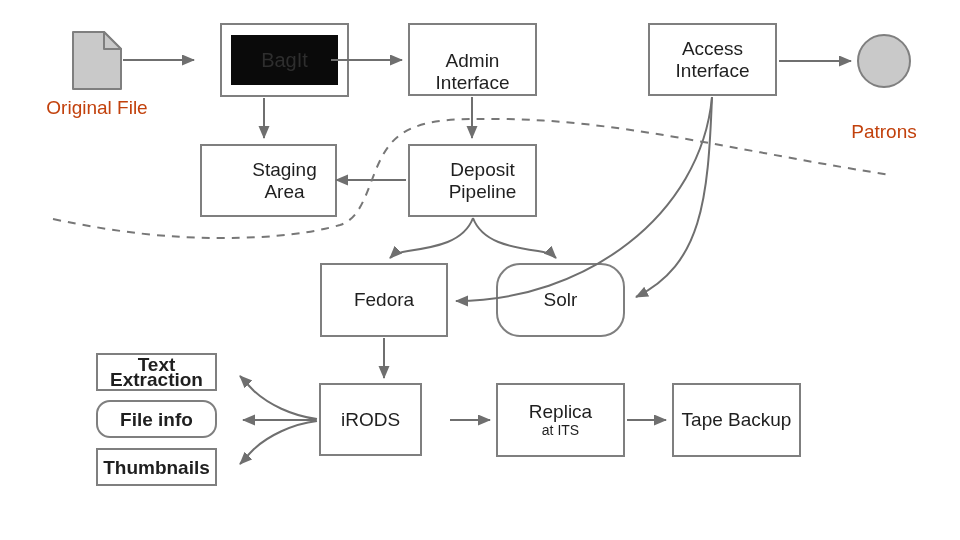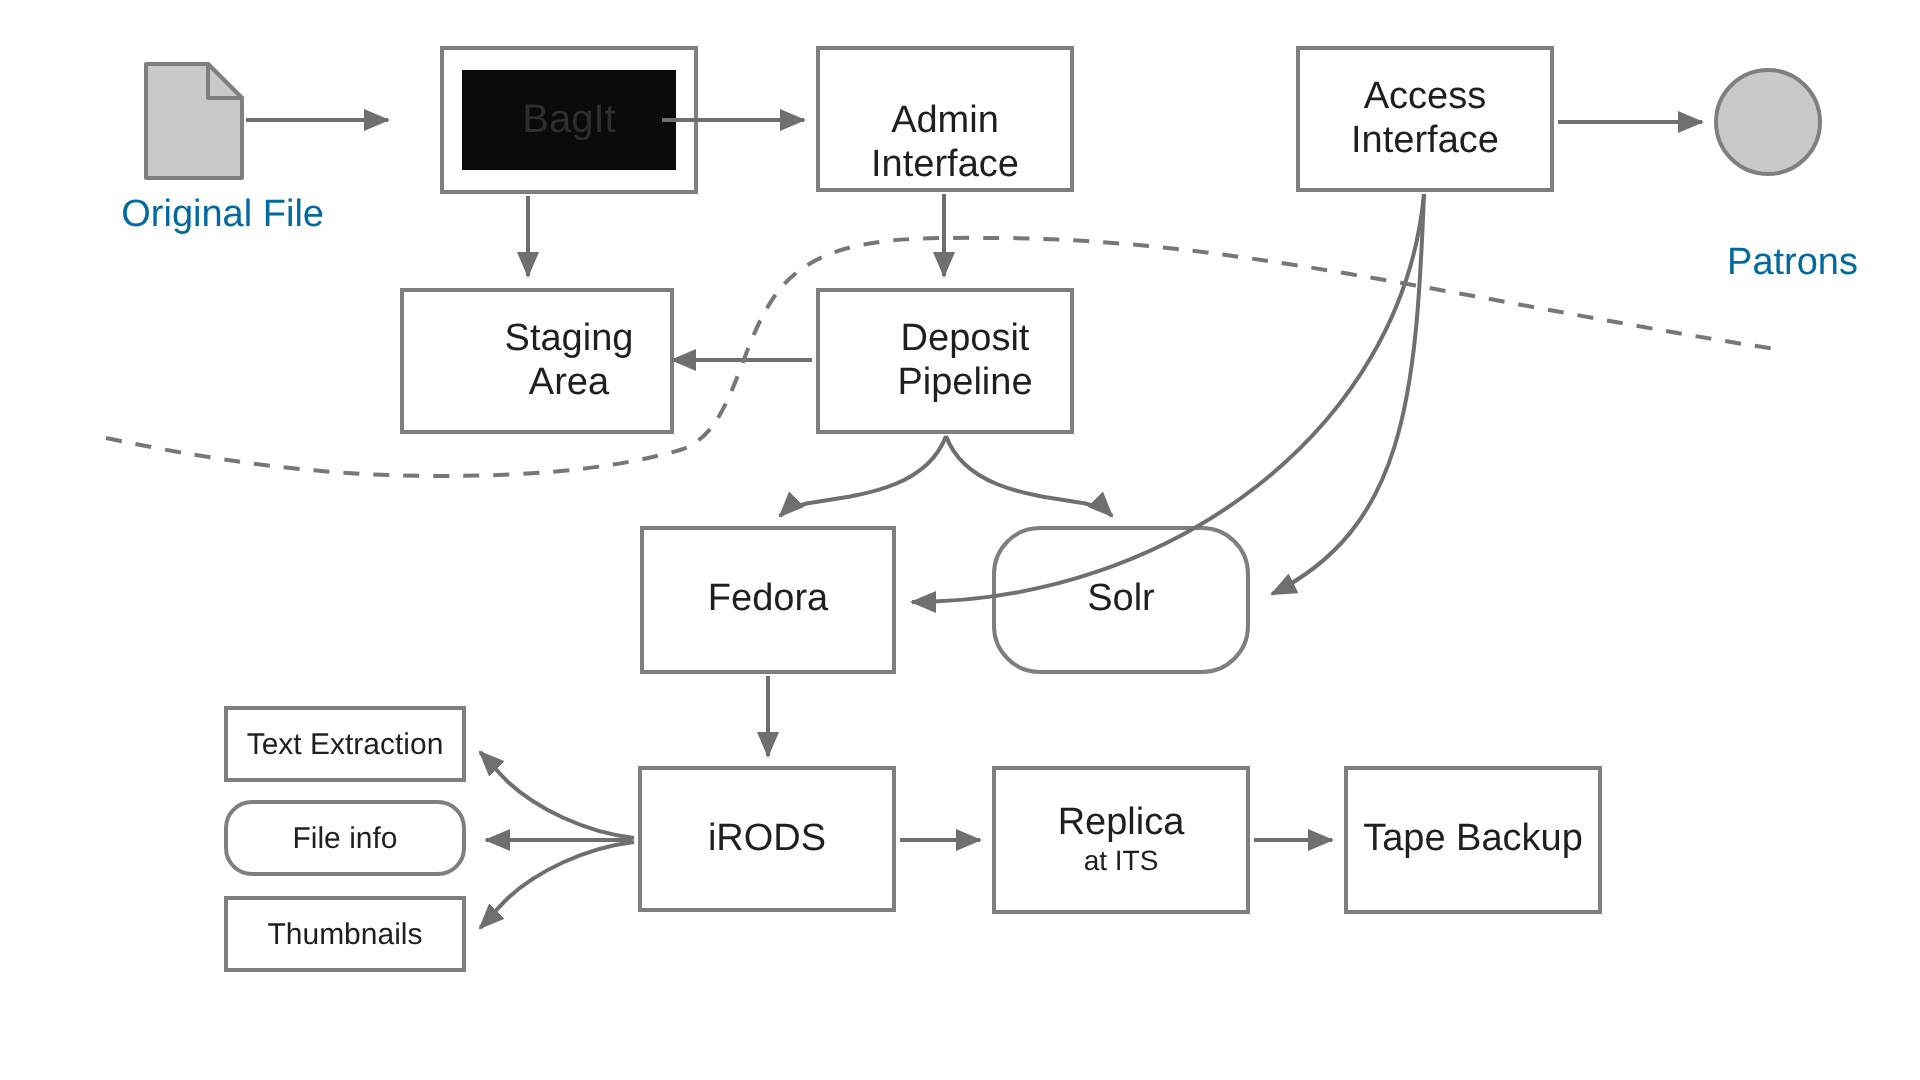--- a/index.html
+++ b/index.html
@@ -19,30 +19,30 @@
     position:absolute;left:9px;top:10px;right:9px;bottom:10px;
     background:#0a0a0a;color:#2e2e2e;display:flex;align-items:center;
     justify-content:center;font-size:20px;
   }
   .n-admin{left:408px;top:23px;width:129px;height:73px;align-items:flex-end;}
   .n-access{left:648px;top:23px;width:129px;height:73px;}
   .n-staging{left:200px;top:144px;width:137px;height:73px;padding-left:32px;}
   .n-deposit{left:408px;top:144px;width:129px;height:73px;padding-left:20px;}
   .n-fedora{left:320px;top:263px;width:128px;height:74px;}
   .n-solr{left:496px;top:263px;width:129px;height:74px;border-radius:24px;}
-  .n-irods{left:319px;top:383px;width:129px;height:73px;}
+  .n-irods{left:319px;top:383px;width:103px;height:73px;}
   .n-replica{left:496px;top:383px;width:129px;height:74px;flex-direction:column;line-height:20px;}
   .n-replica .sub{font-size:14px;line-height:16px;}
   .n-tape{left:672px;top:383px;width:129px;height:74px;}
-  .n-small{left:112px;width:121px;height:38px;font-size:15px;line-height:15px;}
+  .n-small{left:96px;width:121px;height:38px;font-size:19px;line-height:15px;font-weight:bold;}
   .n-text{top:353px;}
   .n-file{top:400px;border-radius:14px;}
   .n-thumb{top:448px;}
   .caption{
-    position:absolute;font-size:19px;color:#0369a1;text-align:right;z-index:1;
+    position:absolute;font-size:19px;color:#c2410c;text-align:center;z-index:1;
   }
   .cap-original{left:32px;top:97px;width:130px;}
   .cap-patrons{left:839px;top:97px;width:90px;margin-top:24px;}
   svg.overlay{
     position:absolute;left:0;top:0;z-index:5;pointer-events:none;
   }
 </style>
 </head>
 <body>
 

